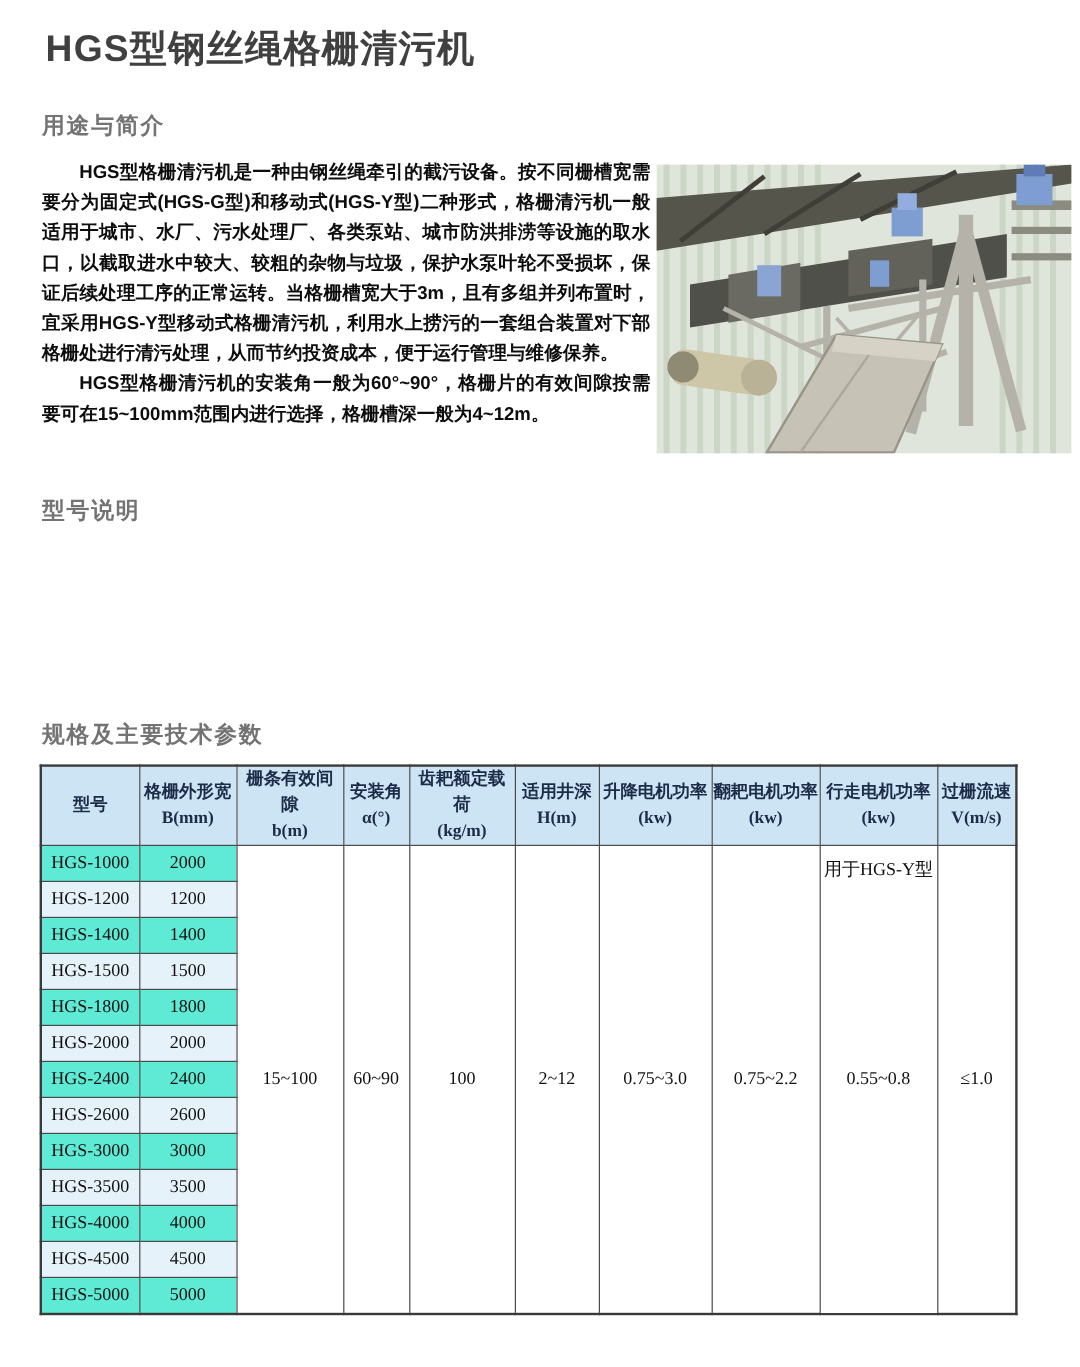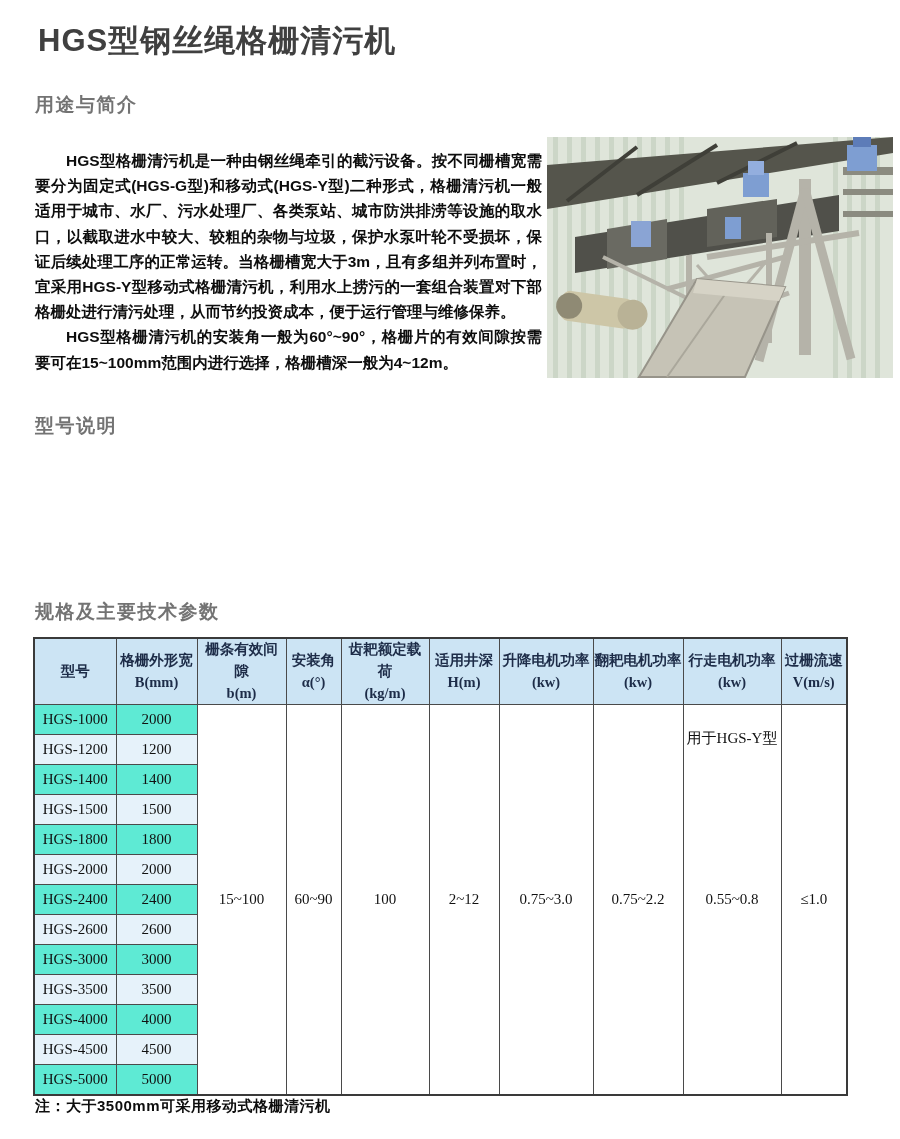--- a/index.html
+++ b/index.html
@@ -8,21 +8,21 @@
 
   .title{position:absolute;left:38px;top:20px;font-size:31px;font-weight:bold;
          color:#404040;letter-spacing:1px;white-space:nowrap;}
 
   .sec-heading{position:absolute;font-size:19px;font-weight:bold;color:#737373;
                letter-spacing:1.5px;white-space:nowrap;}
   .h-intro{left:35px;top:92px;}
   .h-model{left:35px;top:413px;}
   .h-specs{left:35px;top:599px;}
 
-  .intro{position:absolute;left:35px;top:148px;width:507px;font-size:15.5px;
+  .intro{position:absolute;left:35px;top:131px;width:507px;font-size:15.5px;
          line-height:25.2px;font-weight:bold;color:#0d0d0d;text-align:justify;}
   .intro p{margin:0;text-indent:2em;}
 
   .photo{position:absolute;left:547px;top:137px;width:346px;height:241px;}
 
   .diagram{position:absolute;left:0;top:440px;width:900px;height:150px;}
   .diagram svg{position:absolute;left:0;top:0;}
   .hgs-prefix{position:absolute;left:45px;top:6px;font-size:21px;color:#0d0d0d;
               letter-spacing:2px;}
   .diag-label{position:absolute;left:218px;font-size:16px;font-weight:bold;
@@ -36,21 +36,21 @@
              border:2px solid #3a3a3a;}
   table.spec th,table.spec td{border:1px solid #4a4a4a;text-align:center;
              overflow:hidden;padding:0 1px;}
   table.spec thead th{background:#cce4f4;height:63px;font-size:14.5px;
              font-weight:bold;color:#1d2c48;line-height:1.5;}
   table.spec tbody td{height:29px;font-size:15px;color:#111;background:#5eead4;}
   table.spec tbody tr.alt td:not(.merged){background:#e6f2fa;}
   table.spec td.merged{background:#fff;vertical-align:middle;}
   table.spec td.travel{position:relative;}
   .travel-note{position:absolute;top:10px;left:0;right:0;
-               font-size:15px;margin-top:14px;}
+               font-size:15px;}
 
   .note{position:absolute;left:35px;top:1097px;font-size:15px;font-weight:bold;
         color:#0d0d0d;letter-spacing:0.5px;}
 </style>
 </head>
 <body>
 
 <div class="page">
 
   <div class="title">HGS型钢丝绳格栅清污机</div>
@@ -245,15 +245,14 @@
           <td>HGS-4500</td>
           <td>4500</td>
         </tr>
         <tr>
           <td>HGS-5000</td>
           <td>5000</td>
         </tr>
       </tbody>
   </table>
 
-  <div class="note">注：大于3500mm可采用移动式格栅清污机</div>
 
 </div>
 
 </body></html>

